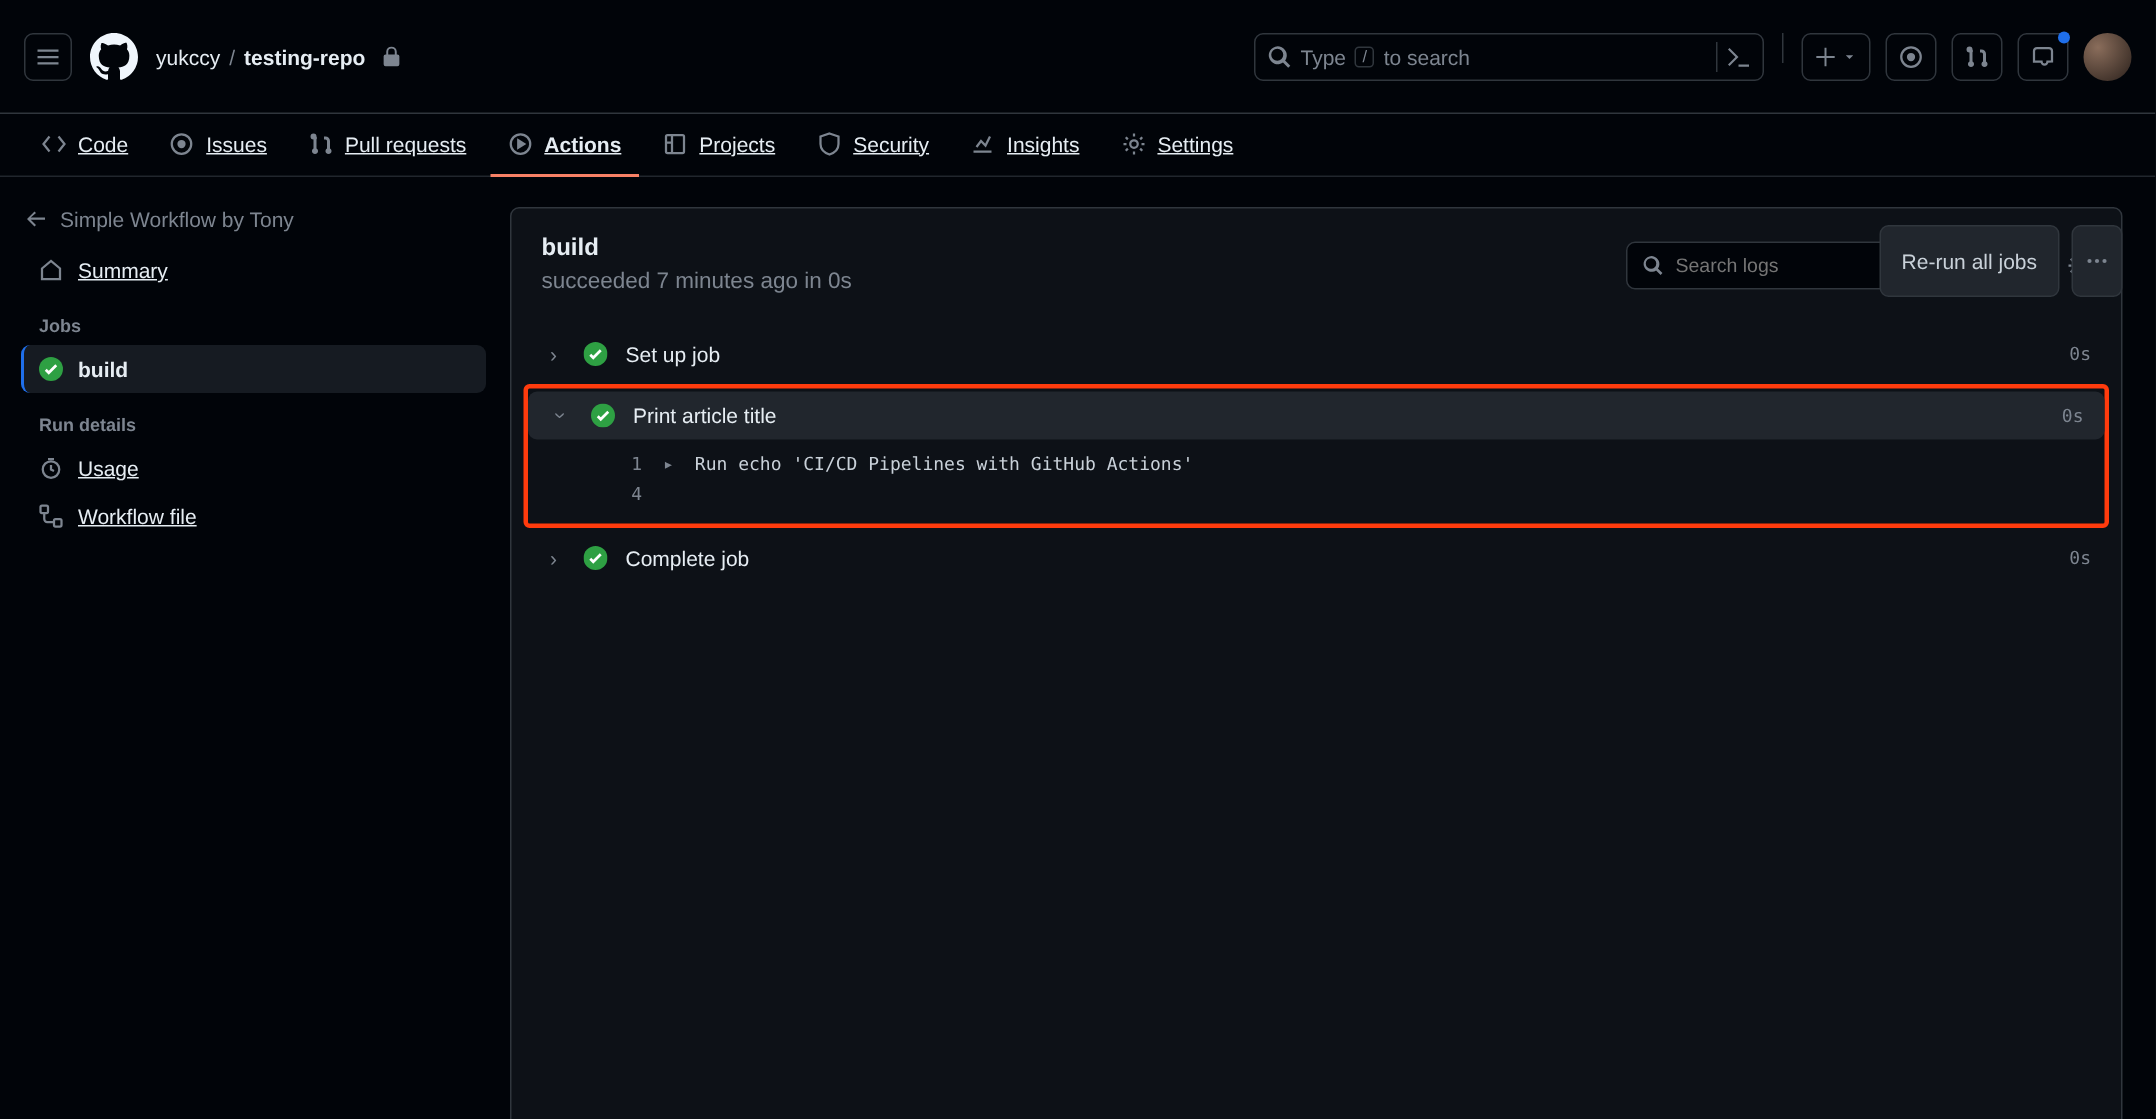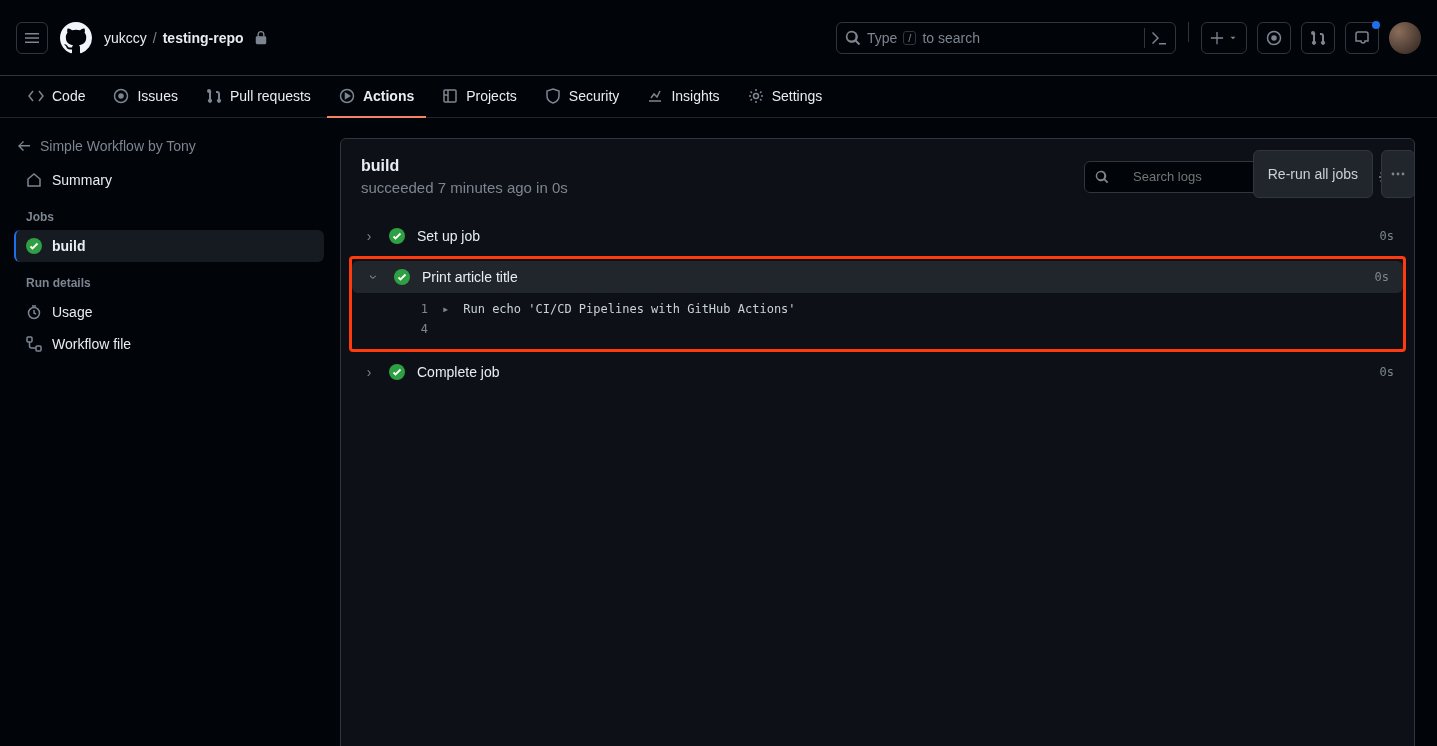--- a/index.html
+++ b/index.html
@@ -70,40 +70,41 @@
   display:flex; align-items:center;
   padding: 0 16px;
   border-bottom:1px solid #21262d;
   height:42px; gap:4px;
 }
 .repo-nav .tab {
   display:flex;align-items:center;gap:8px;
   padding:0 12px; height:42px;
   color:#e6edf3; cursor:pointer;
   border-bottom:2px solid transparent;
+  text-decoration:underline;
 }
 .repo-nav .tab.active { border-bottom-color:#f78166; font-weight:600;}
 .repo-nav .tab svg{color:#7d8590;}
 .repo-nav .tab.active svg{color:#7d8590;}
 
 
 .main {
   display:flex;
   height: calc(746px - 62px - 42px);
 }
 .sidebar {
   width: 340px;
   padding: 20px 16px;
 }
 .backlink{display:flex;align-items:center;gap:8px;color:#7d8590;font-size:14px;margin-bottom:10px;}
 .title-row{display:flex;align-items:center;gap:10px;margin-bottom:24px;}
 .check-green{width:22px;height:22px;}
 .title-row h1{font-size:20px;font-weight:600;}
 .title-row .runno{color:#7d8590;font-weight:400;}
-.side-item{display:flex;align-items:center;gap:10px;padding:8px 10px;border-radius:6px;color:#e6edf3;cursor:pointer;}
+.side-item{display:flex;align-items:center;gap:10px;padding:8px 10px;border-radius:6px;color:#e6edf3;cursor:pointer;text-decoration:underline;}
 .side-group-label{color:#7d8590;font-size:12px;font-weight:600;padding:14px 10px 6px;}
 .job-item{display:flex;align-items:center;gap:10px;padding:8px 10px;border-radius:6px;background:#161b22;border-left:2px solid #1f6feb;margin-left:-2px;font-weight:600;}
 
 
 .header-actions{position:absolute; right:22px; top:150px; display:flex; gap:8px;}
 .btn{background:#21262d;border:1px solid #30363d;border-radius:6px;padding:15px 14px;color:#c9d1d9;font-size:14px;cursor:pointer;}
 .btn.square{width:34px;padding:0;display:flex;align-items:center;justify-content:center;}
 
 
 .logwrap{flex:1; padding:20px 22px 0 0;}
@@ -111,21 +112,21 @@
   background:#0d1117;
   border:1px solid #30363d;
   border-radius:6px;
   height:100%;
   display:flex;flex-direction:column;
 }
 .loghead{display:flex;align-items:center;padding:18px 20px 14px;gap:14px;}
 .loghead h2{font-size:16px;font-weight:600;}
 .loghead .sub{color:#7d8590;font-size:15px;margin-top:4px;}
 .loghead-right{margin-left:auto;display:flex;align-items:center;gap:14px;}
-.logsearch{display:flex;align-items:center;gap:24px;border:1px solid #30363d;border-radius:6px;height:32px;width:250px;padding:0 10px;color:#7d8590;background:#010409;}
+.logsearch{display:flex;align-items:center;gap:8px;border:1px solid #30363d;border-radius:6px;height:32px;width:250px;padding:0 10px;color:#7d8590;background:#010409;}
 .logsearch input{background:transparent;border:none;outline:none;color:#e6edf3;flex:1;font-size:13px;}
 .icon-ghost{color:#7d8590;cursor:pointer;}
 .steps{padding:10px 6px 40px;}
 .step{display:flex;align-items:center;gap:12px;padding:8px 14px;border-radius:6px;}
 .step .dur{margin-left:auto;color:#7d8590;font-family:ui-monospace,monospace;font-size:12px;}
 .step .chev{color:#7d8590;width:16px;text-align:center;}
 .step.expanded{background:#21262d;}
 .check-sm{width:16px;height:16px;}
 .highlight-box{border:3px solid #ff3b0d;border-radius:4px;padding:2px 0 10px;margin:4px 2px;}
 .loglines{padding:6px 14px 0 60px;font-family:ui-monospace,SFMono-Regular,Consolas,monospace;font-size:12px;color:#c9d1d9;}

